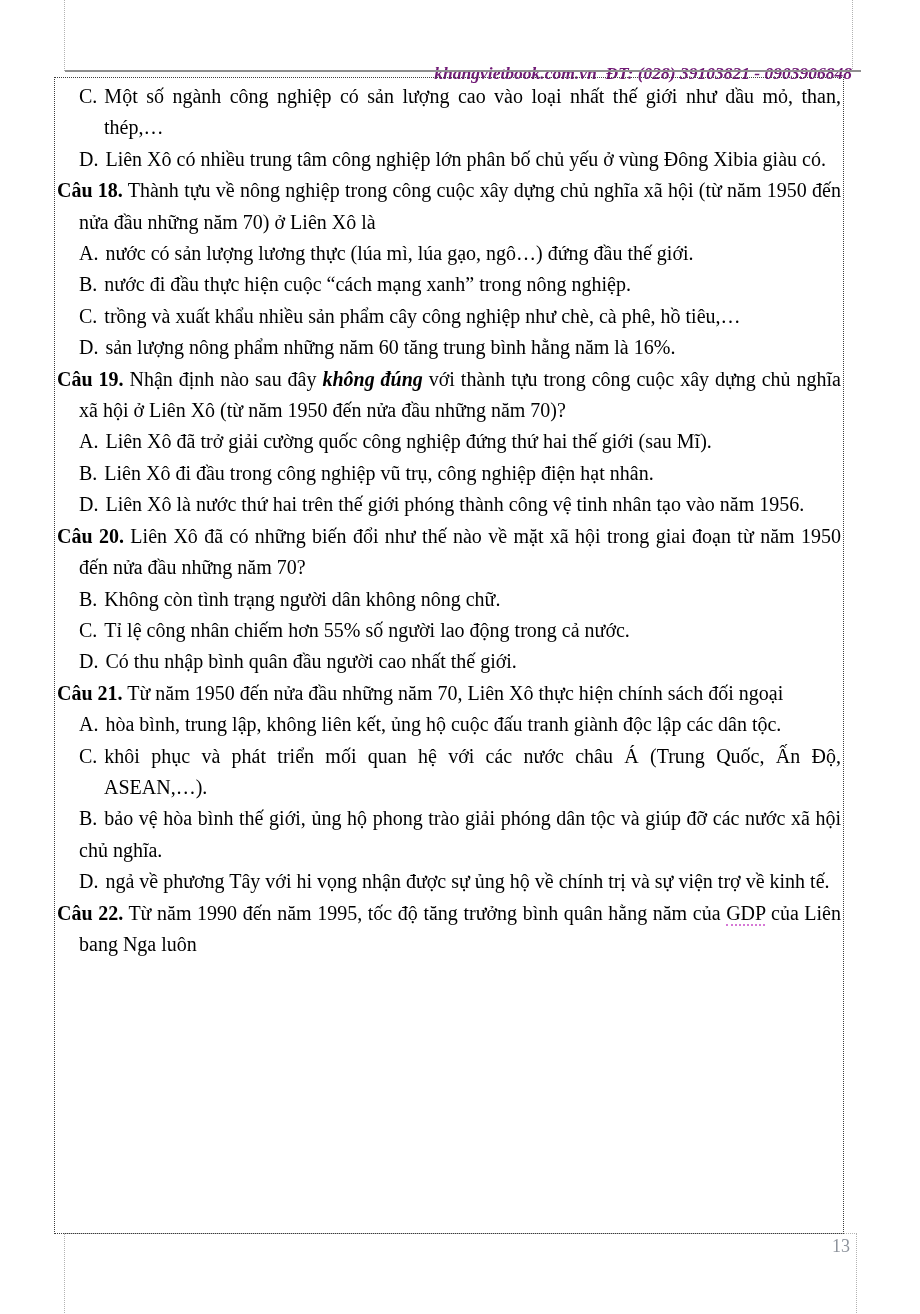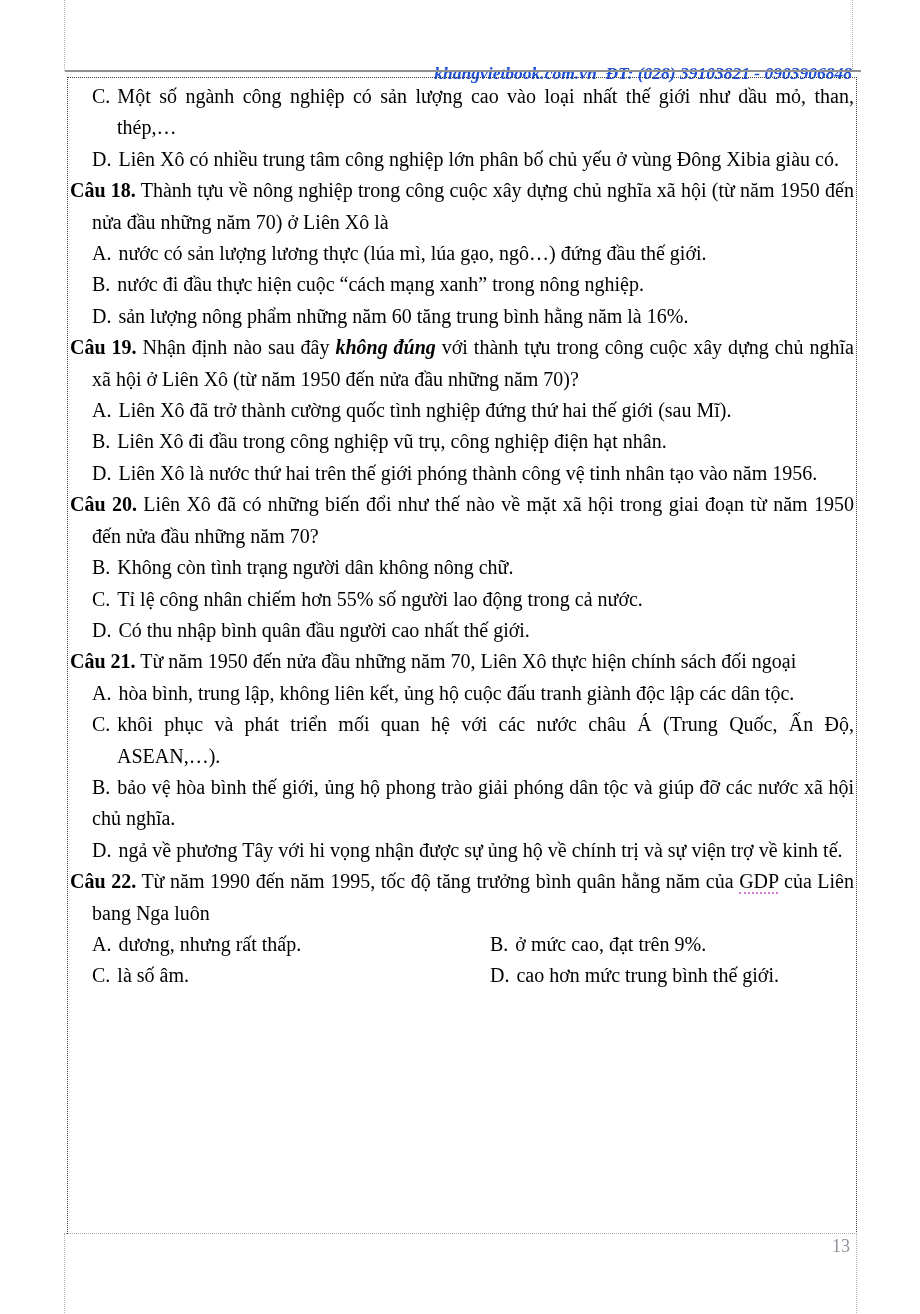--- a/index.html
+++ b/index.html
@@ -6,26 +6,26 @@
   .page{
     position:relative;width:920px;height:1314px;background:#fff;overflow:hidden;
     font-family:"Liberation Serif","DejaVu Serif",serif;color:#000;
   }
   
   .hdr-bound{position:absolute;top:0;height:71px;width:0;border-left:1px dotted #b2b2b2;}
   .hdr-bound.left{left:64px;}
   .hdr-bound.right{left:852px;}
   .header{
     position:absolute;left:65px;top:42px;width:787px;text-align:right;
-    font-style:italic;font-weight:bold;font-size:17.5px;color:#1d4ed8;white-space:pre;
+    font-style:italic;font-weight:bold;font-size:17.5px;color:#701a75;white-space:pre;
   }
   .hdr-rule{position:absolute;left:65px;top:70px;width:796px;height:2px;background:#8f8f8f;}
   
   .body{
-    position:absolute;left:67px;top:77px;width:784px;height:1152px;
+    position:absolute;left:54px;top:77px;width:784px;height:1152px;
     border:1px dotted #3c3c3c;padding:3px 2px 0 2px;
     font-size:20px;line-height:31.4px;text-align:justify;
   }
   .body p{margin:0;}
   .stem{padding-left:22px;text-indent:-22px;}
   .qlabel{font-weight:bold;}
   .opt{padding-left:22px;}
   .opt.hang{padding-left:47px;text-indent:-25px;}
   .letter{margin-right:7px;}
   .boldseg{font-weight:bold;font-style:italic;}
@@ -58,26 +58,27 @@
       <span class="letter">C.</span><span>Một số ngành công nghiệp có sản lượng cao vào loại nhất thế giới như dầu mỏ, than, thép,…</span>
     </p>
     <p class="opt hang">
       <span class="letter">D.</span><span>Liên Xô có nhiều trung tâm công nghiệp lớn phân bố chủ yếu ở vùng Đông Xibia giàu có.</span>
     </p>
 
     <div>
       <p class="stem"><b class="qlabel">Câu 18.</b><span> Thành tựu về nông nghiệp trong công cuộc xây dựng chủ nghĩa xã hội (từ năm 1950 đến nửa đầu những năm 70) ở Liên Xô là</span></p>
       <p class="opt"><span class="letter">A.</span><span>nước có sản lượng lương thực (lúa mì, lúa gạo, ngô…) đứng đầu thế giới.</span></p>
       <p class="opt"><span class="letter">B.</span><span>nước đi đầu thực hiện cuộc “cách mạng xanh” trong nông nghiệp.</span></p>
+      <p class="opt"><span class="letter">C.</span><span>trồng và xuất khẩu nhiều sản phẩm cây công nghiệp như chè, cà phê, hồ tiêu,…</span></p>
       <p class="opt"><span class="letter">D.</span><span>sản lượng nông phẩm những năm 60 tăng trung bình hằng năm là 16%.</span></p>
     </div>
 
     <div>
       <p class="stem"><b class="qlabel">Câu 19.</b><span> Nhận định nào sau đây </span><b class="boldseg">không đúng</b><span> với thành tựu trong công cuộc xây dựng chủ nghĩa xã hội ở Liên Xô (từ năm 1950 đến nửa đầu những năm 70)?</span></p>
-      <p class="opt"><span class="letter">A.</span><span>Liên Xô đã trở thành cường quốc tình nghiệp đứng thứ hai thế giới (sau Mĩ).</span></p>
+      <p class="opt"><span class="letter">A.</span><span>Liên Xô đã trở giải cường quốc công nghiệp đứng thứ hai thế giới (sau Mĩ).</span></p>
       <p class="opt"><span class="letter">B.</span><span>Liên Xô đi đầu trong công nghiệp vũ trụ, công nghiệp điện hạt nhân.</span></p>
       <p class="opt"><span class="letter">D.</span><span>Liên Xô là nước thứ hai trên thế giới phóng thành công vệ tinh nhân tạo vào năm 1956.</span></p>
     </div>
 
     <div>
       <p class="stem"><b class="qlabel">Câu 20.</b><span> Liên Xô đã có những biến đổi như thế nào về mặt xã hội trong giai đoạn từ năm 1950 đến nửa đầu những năm 70?</span></p>
       <p class="opt"><span class="letter">B.</span><span>Không còn tình trạng người dân không nông chữ.</span></p>
       <p class="opt"><span class="letter">C.</span><span>Tỉ lệ công nhân chiếm hơn 55% số người lao động trong cả nước.</span></p>
       <p class="opt"><span class="letter">D.</span><span>Có thu nhập bình quân đầu người cao nhất thế giới.</span></p>
     </div>
@@ -85,26 +86,20 @@
     <div>
       <p class="stem"><b class="qlabel">Câu 21.</b><span> Từ năm 1950 đến nửa đầu những năm 70, Liên Xô thực hiện chính sách đối ngoại</span></p>
       <p class="opt"><span class="letter">A.</span><span>hòa bình, trung lập, không liên kết, ủng hộ cuộc đấu tranh giành độc lập các dân tộc.</span></p>
       <p class="opt hang"><span class="letter">C.</span><span>khôi phục và phát triển mối quan hệ với các nước châu Á (Trung Quốc, Ấn Độ, ASEAN,…).</span></p>
       <p class="opt"><span class="letter">B.</span><span>bảo vệ hòa bình thế giới, ủng hộ phong trào giải phóng dân tộc và giúp đỡ các nước xã hội chủ nghĩa.</span></p>
       <p class="opt hang"><span class="letter">D.</span><span>ngả về phương Tây với hi vọng nhận được sự ủng hộ về chính trị và sự viện trợ về kinh tế.</span></p>
     </div>
 
     <div>
       <p class="stem"><b class="qlabel">Câu 22.</b><span> Từ năm 1990 đến năm 1995, tốc độ tăng trưởng bình quân hằng năm của </span><span class="spellmark">GDP</span><span> của Liên bang Nga luôn</span></p>
-      <div class="opt2col">
-        <p class="opt"><span class="letter">A.</span><span>dương, nhưng rất thấp.</span></p>
-        <p class="opt"><span class="letter">B.</span><span>ở mức cao, đạt trên 9%.</span></p>
-        <p class="opt"><span class="letter">C.</span><span>là số âm.</span></p>
-        <p class="opt"><span class="letter">D.</span><span>cao hơn mức trung bình thế giới.</span></p>
-      </div>
     </div>
 
   </div>
 
   <div class="footer">
     <span>13</span>
   </div>
 
 </div>
 

